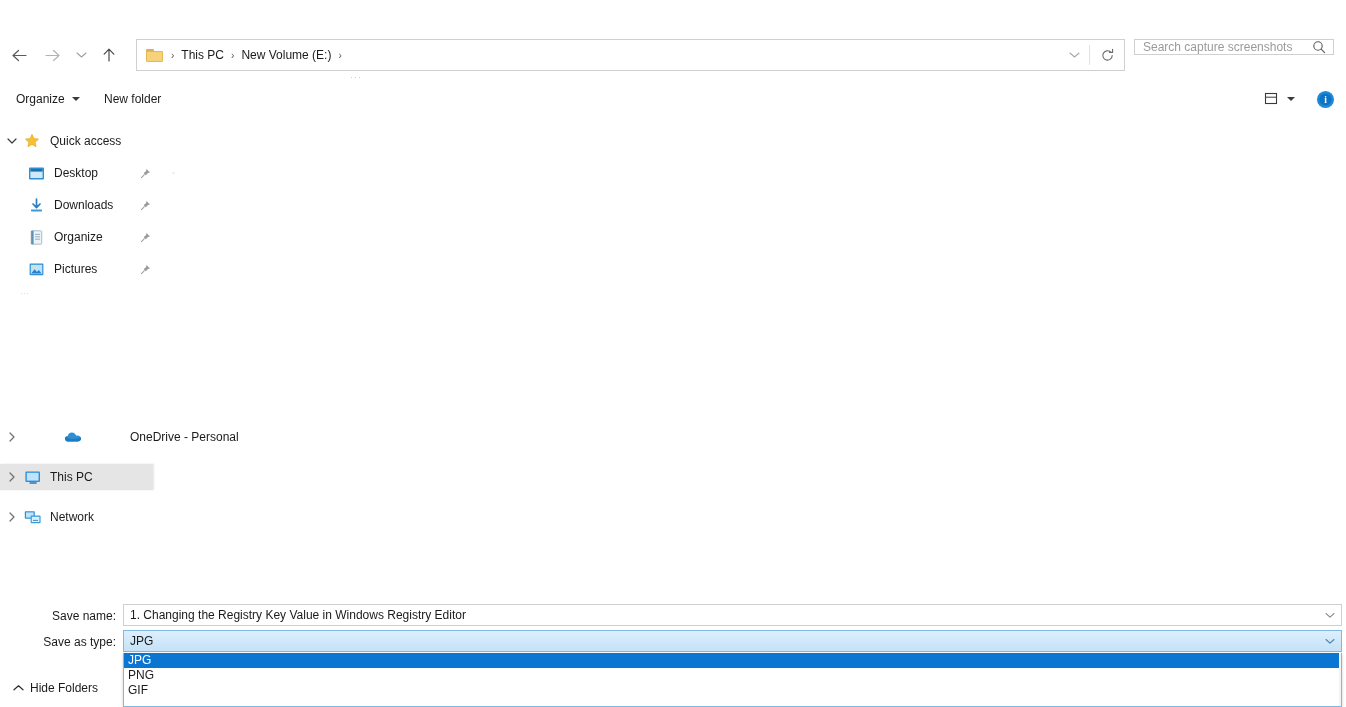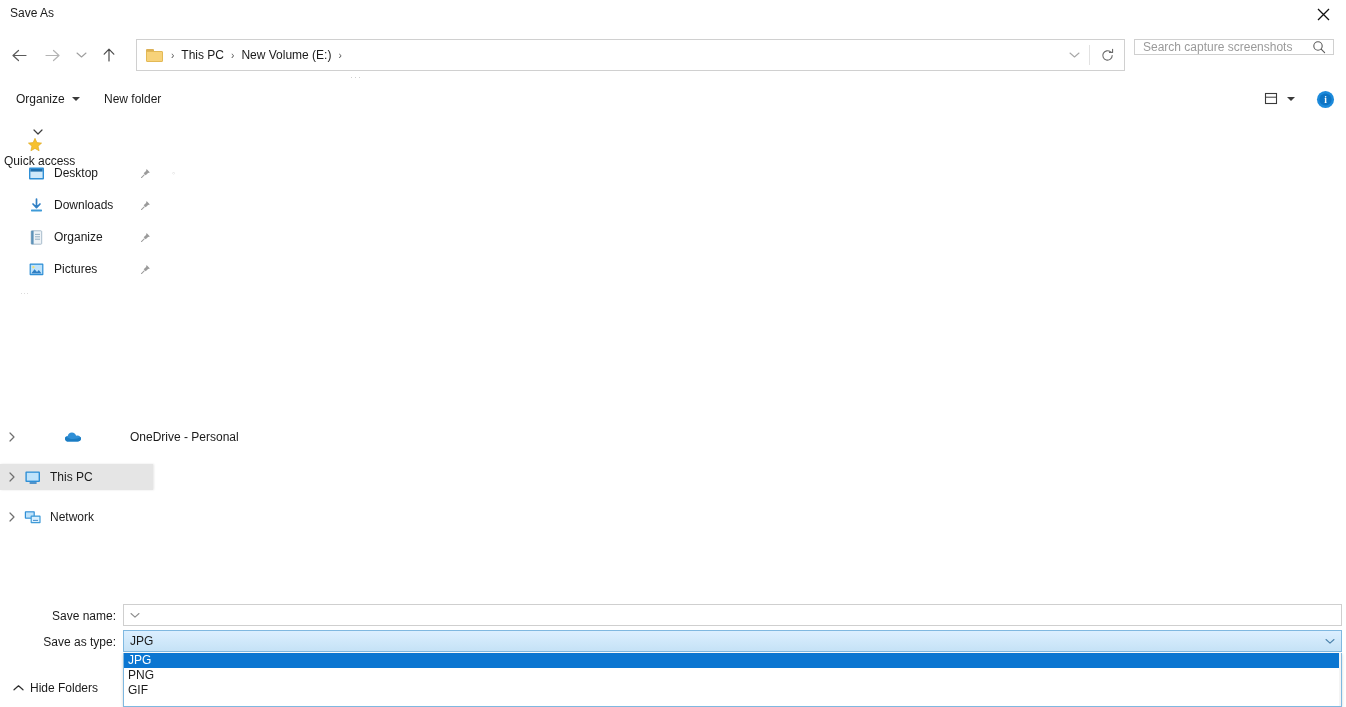--- a/index.html
+++ b/index.html
@@ -363,28 +363,20 @@
     width: 16px;
     display: flex; align-items: center; justify-content: center;
     margin-right: 4px;
   }
 </style>
 </head>
 <body>
 
 <div class="dialog">
 
-  <div class="titlebar">
-    <div class="titlebar-text">Save As</div>
-    <div class="close-btn">
-      <svg width="13" height="13" viewBox="0 0 13 13">
-        <path d="M1 1 L12 12 M12 1 L1 12" stroke="#121212" stroke-width="1.3" fill="none"></path>
-      </svg>
-    </div>
-  </div>
 
   <div class="navrow">
     <div class="navbtn nav-back">
       <svg width="17" height="15" viewBox="0 0 17 15">
         <path d="M15 7.5 H2.5 M7.5 2.5 L2 7.5 L7.5 12.5" stroke="#5b5b5b" stroke-width="1.2" fill="none" stroke-linecap="round" stroke-linejoin="round"></path>
       </svg>
     </div>
     <div class="navbtn nav-fwd">
       <svg width="17" height="15" viewBox="0 0 17 15">
         <path d="M2 7.5 H14.5 M9.5 2.5 L15 7.5 L9.5 12.5" stroke="#b4b4b4" stroke-width="1.2" fill="none" stroke-linecap="round" stroke-linejoin="round"></path>
@@ -463,21 +455,21 @@
           <circle cx="10" cy="10" r="9" fill="#1c8adb"></circle>
           <circle cx="10" cy="10" r="6.4" fill="#0d74c4"></circle>
           <text x="10" y="14.2" font-size="10" font-family="Liberation Serif, serif" fill="#ffffff" text-anchor="middle" font-weight="bold">i</text>
         </svg>
       </div>
     </div>
   </div>
 
   <div class="treepane">
 
-    <div class="tree-row" style="left:0px; top:8px;flex-direction:column;">
+    <div class="tree-row" style="left:0px; top:8px;">
       <span class="chev">
         <svg width="10" height="8" viewBox="0 0 10 8">
           <path d="M1 2 L5 6 L9 2" stroke="#3d3d3d" stroke-width="1.2" fill="none" stroke-linecap="round" stroke-linejoin="round"></path>
         </svg>
       </span>
       <span class="ticon">
         <svg width="16" height="16" viewBox="0 0 16 16">
           <path d="M8 1.3 L9.9 5.6 L14.6 6.1 L11.1 9.2 L12.1 13.8 L8 11.4 L3.9 13.8 L4.9 9.2 L1.4 6.1 L6.1 5.6 Z" fill="#f7c12e" stroke="#dca516" stroke-width="0.6"></path>
         </svg>
       </span>
@@ -603,20 +595,21 @@
       </span>
       <span class="tlabel">Network</span>
     </div>
 
   </div>
 
   <div class="formarea"></div>
 
   <div class="form-label lbl-filename">Save name:</div>
   <div class="combo filename-combo">
+    <span class="val">1. Changing the Registry Key Value in Windows Registry Editor</span>
     <span class="arrow">
       <svg width="10" height="7" viewBox="0 0 10 7">
         <path d="M1 1.5 L5 5.2 L9 1.5" stroke="#8d8d8d" stroke-width="1.1" fill="none" stroke-linecap="round" stroke-linejoin="round"></path>
       </svg>
     </span>
   </div>
 
   <div class="form-label lbl-savetype">Save as type:</div>
   <div class="combo savetype-combo">
     <span class="val">JPG</span>

